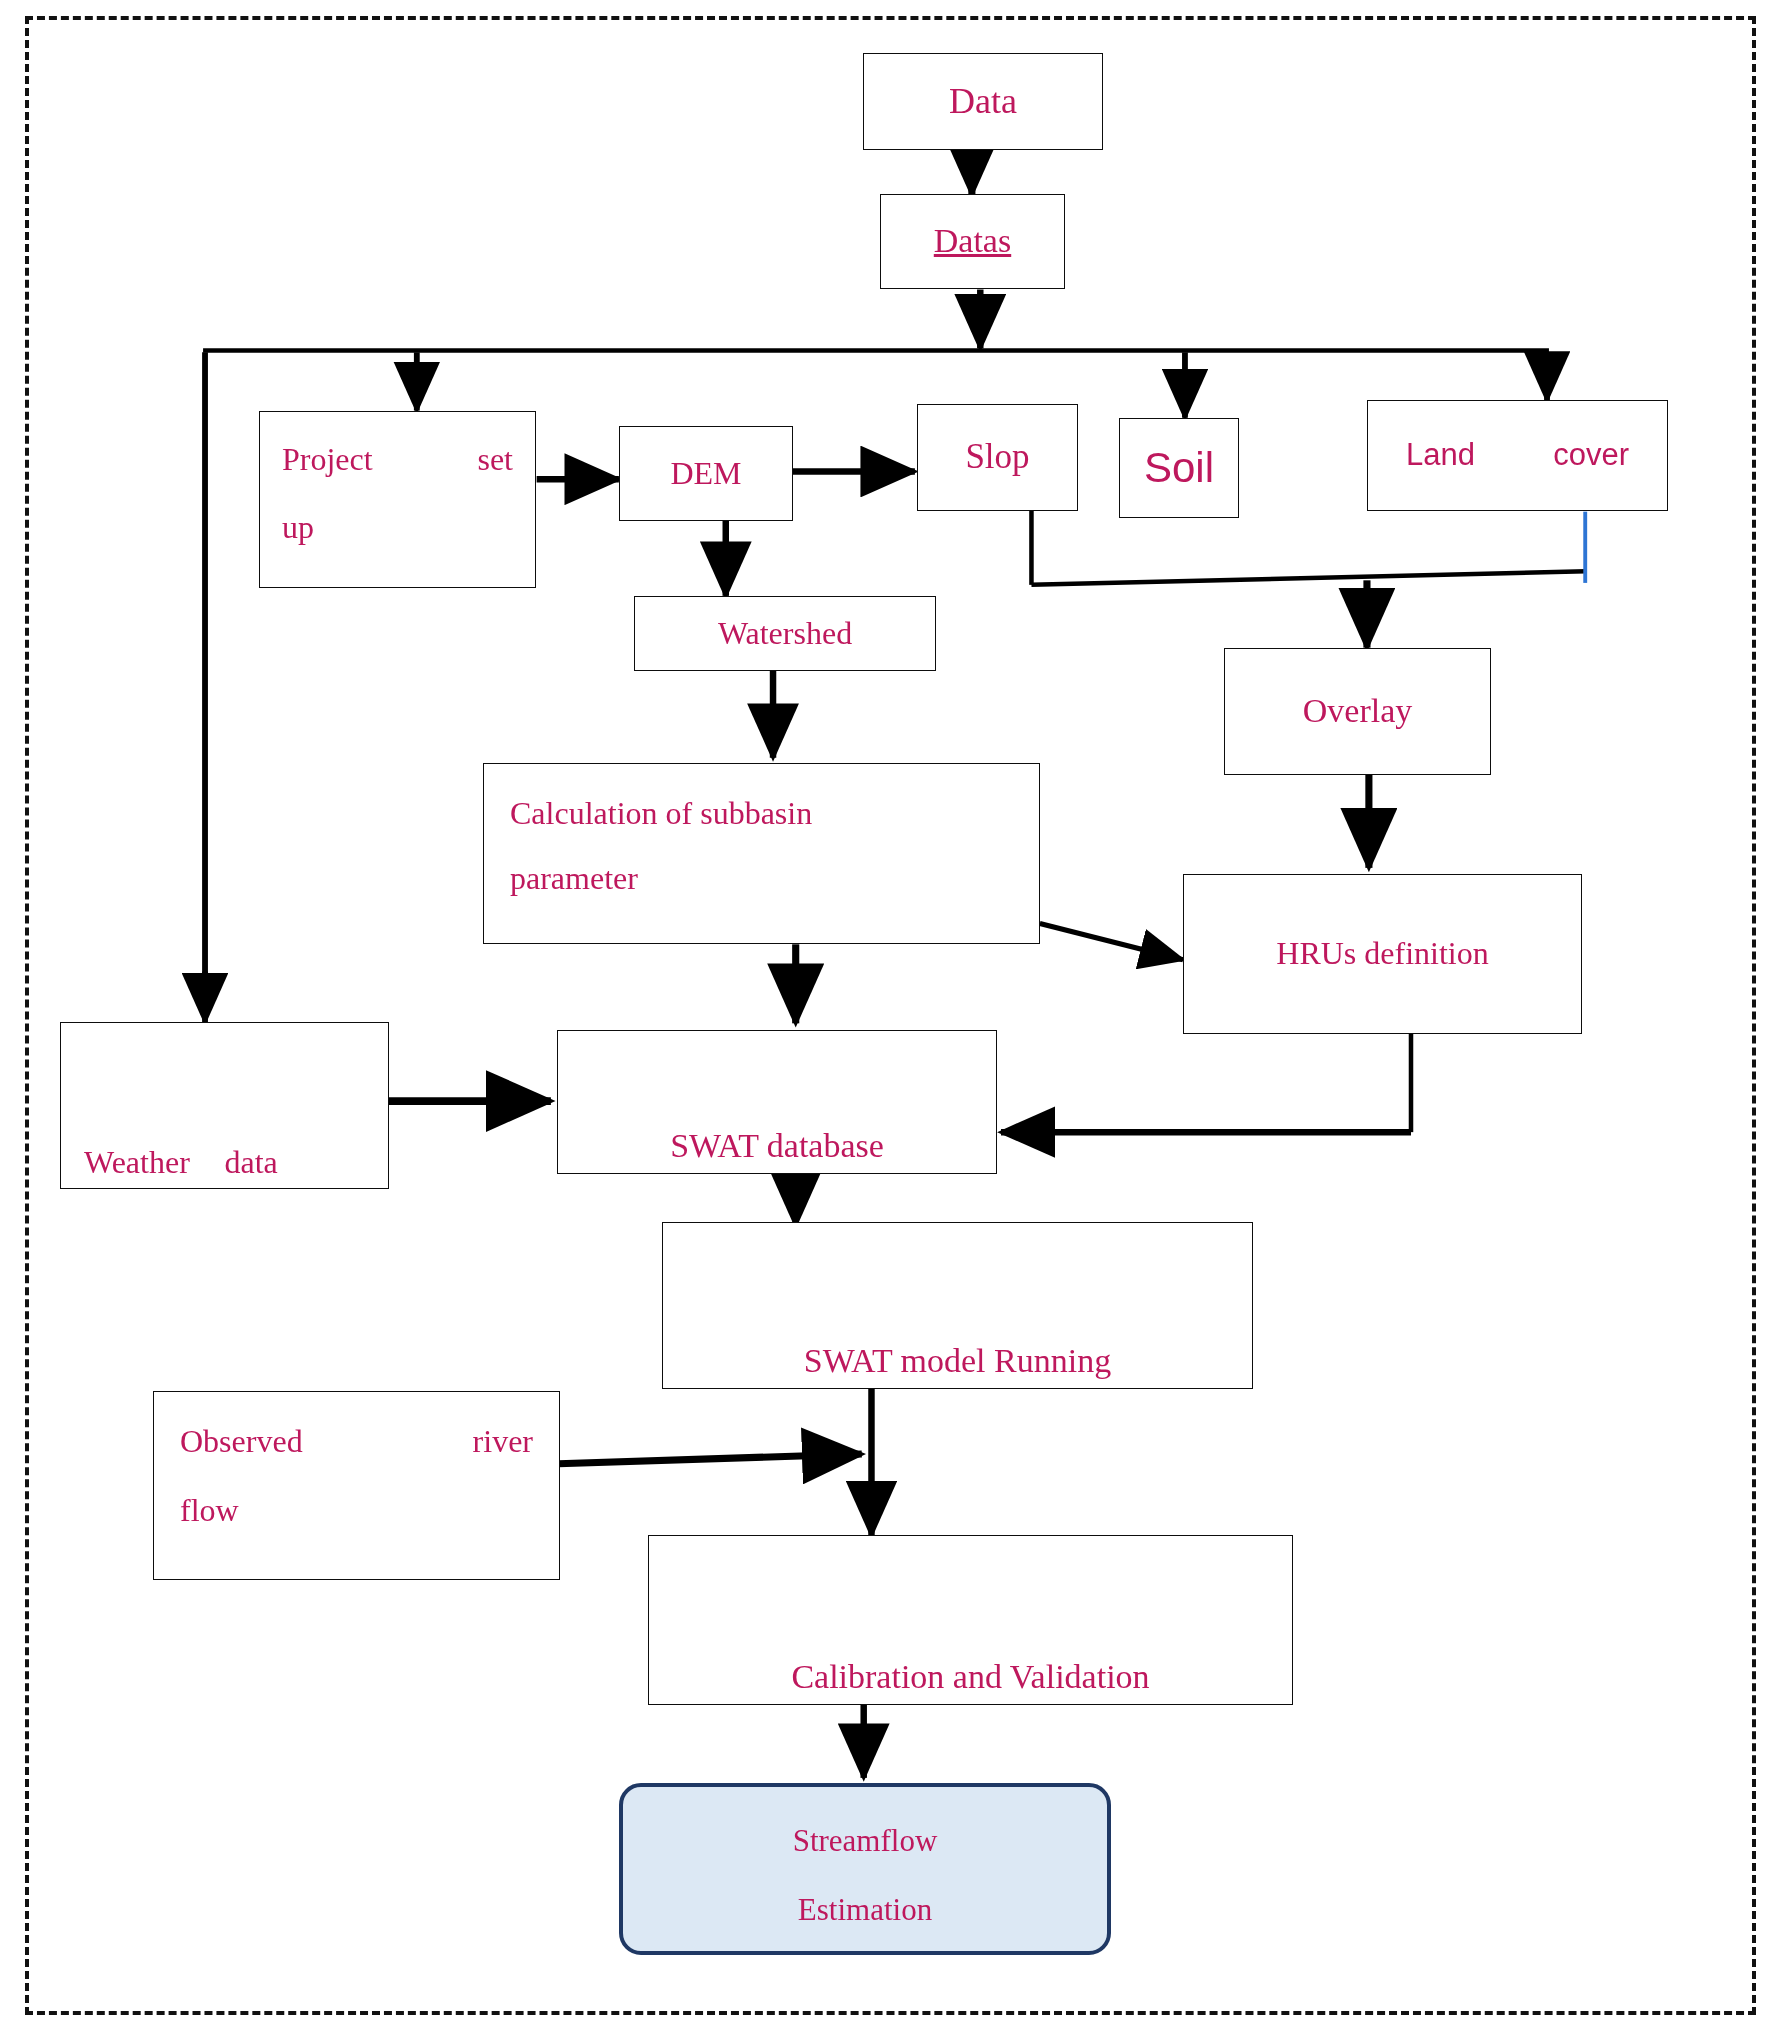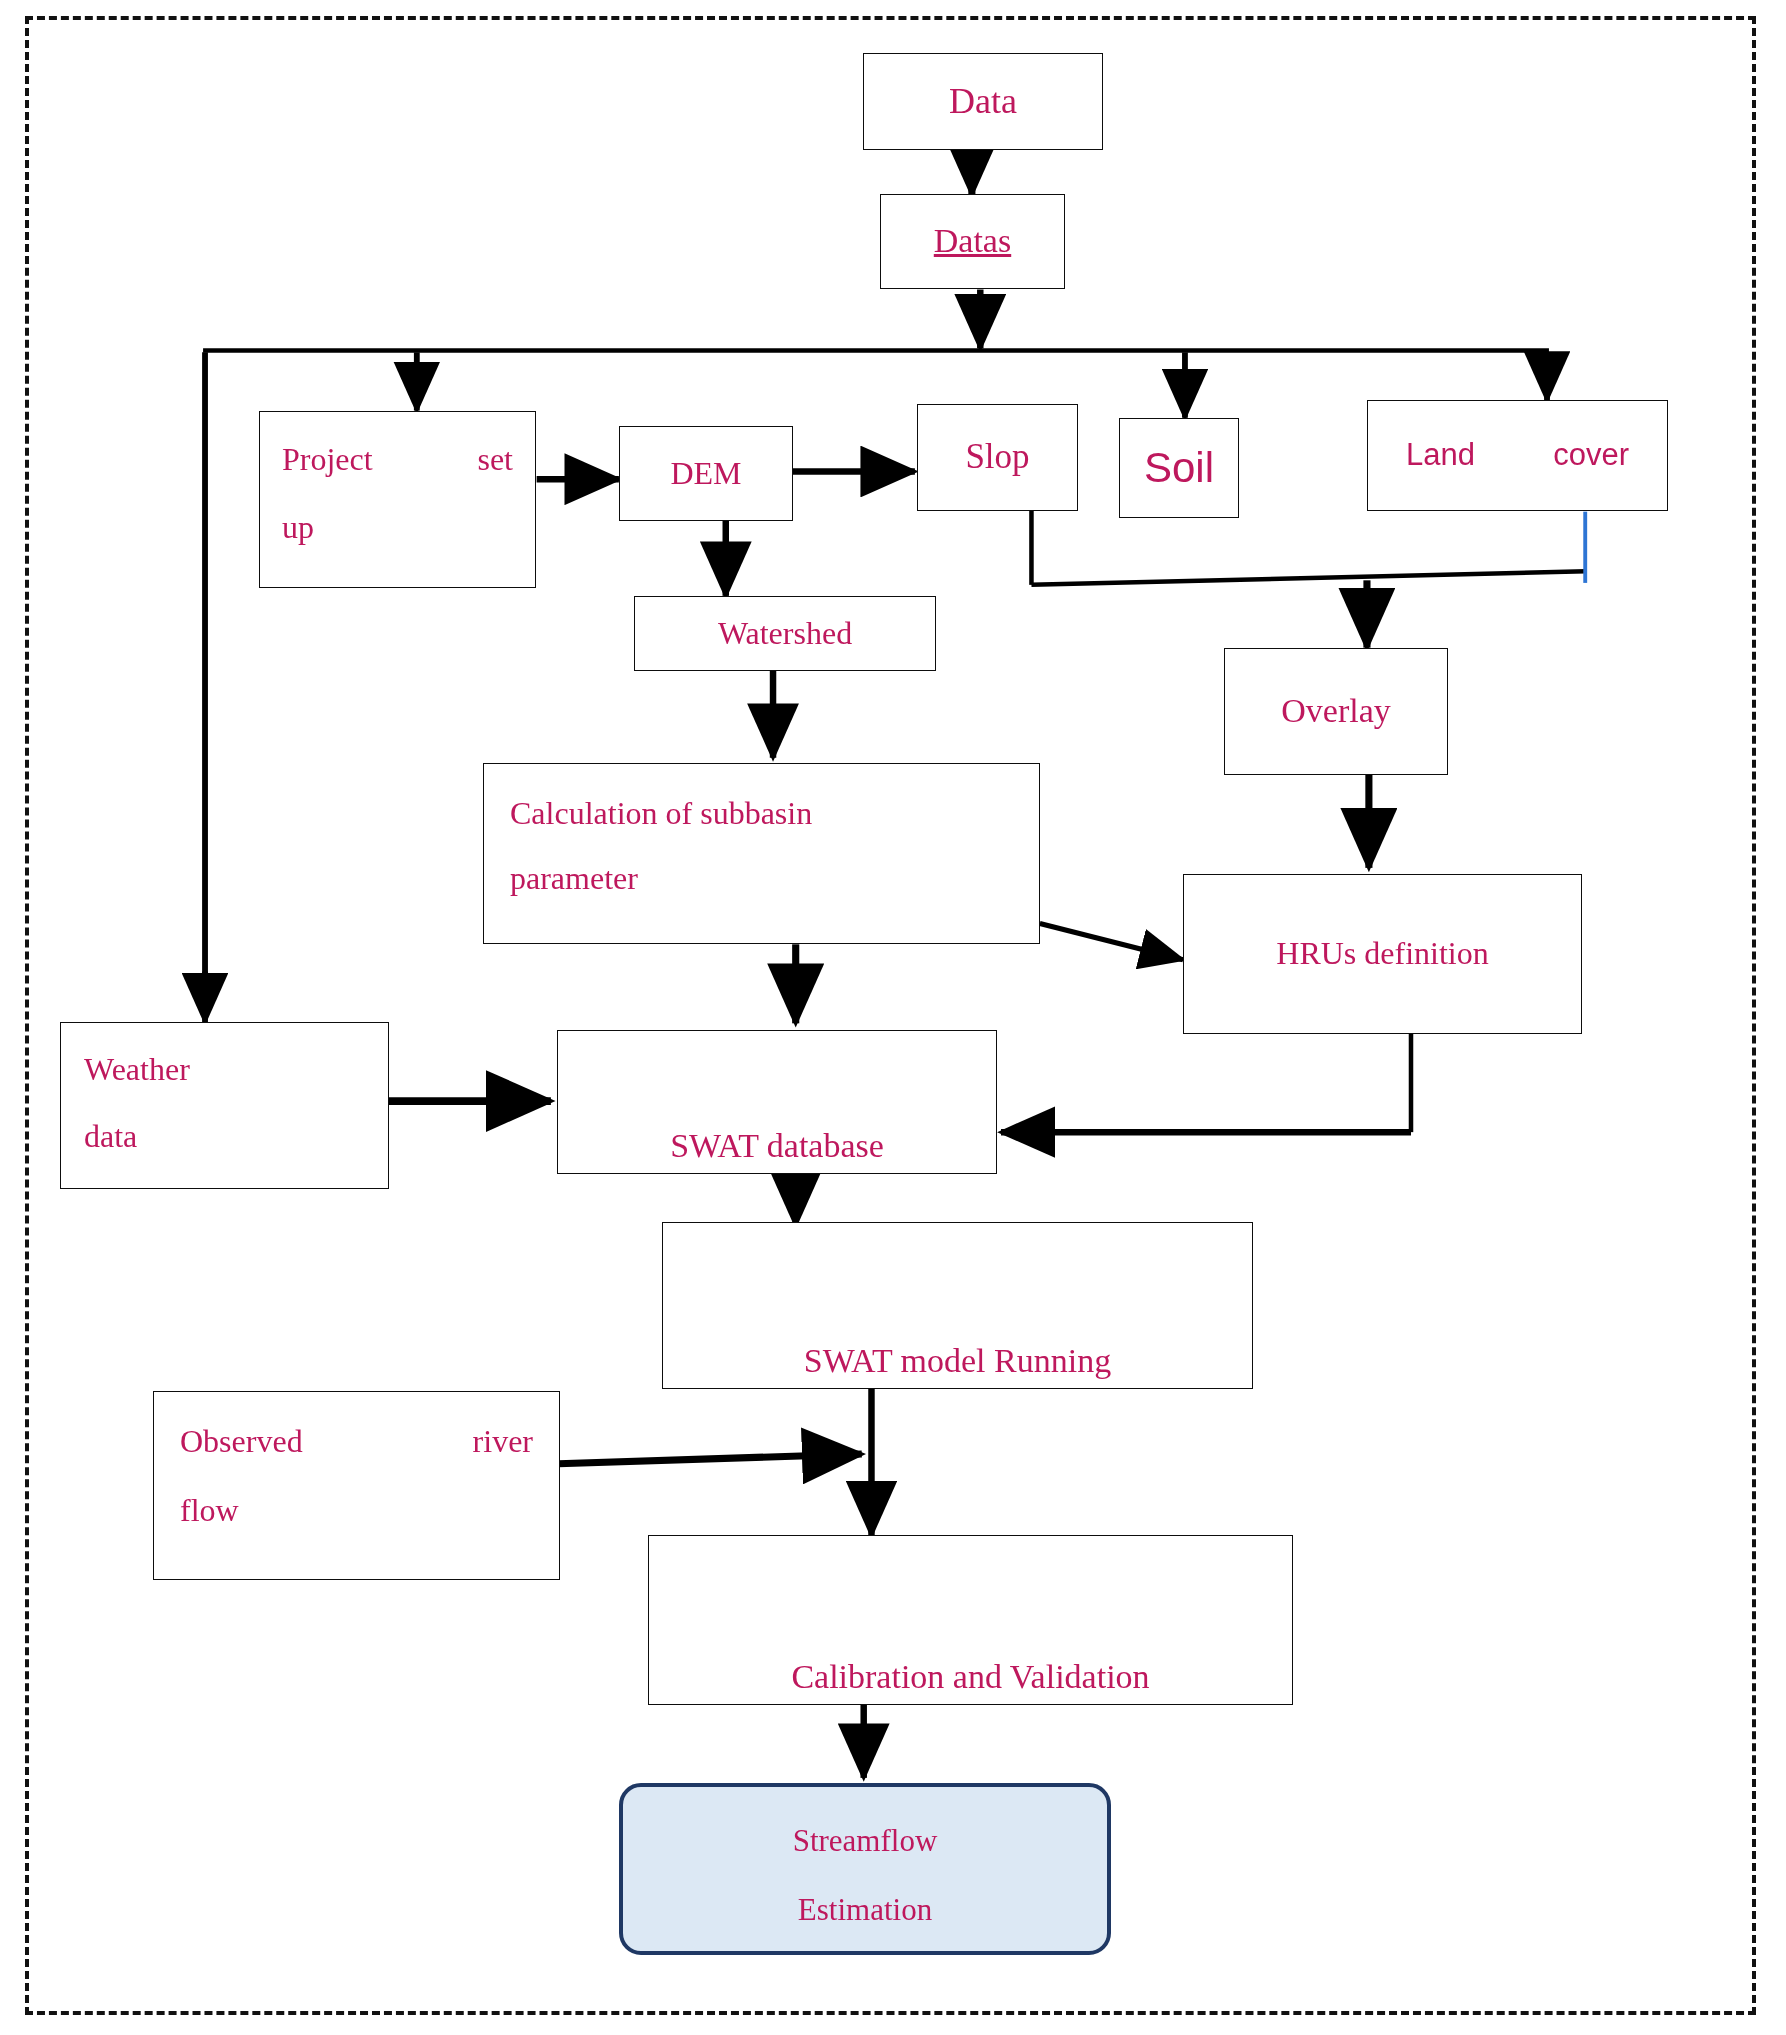--- a/index.html
+++ b/index.html
@@ -138,34 +138,34 @@
     <span class="just">
       <span>Land</span>
       <span>cover</span>
     </span>
   </div>
 
   <div class="node c-mid" style="left:634px;top:596px;width:302px;height:75px;font-size:32px;">
     <span class="lbl">Watershed</span>
   </div>
 
-  <div class="node c-mid" style="left:1224px;top:648px;width:224px;height:127px;font-size:34px;">
+  <div class="node c-mid" style="left:1224px;top:648px;width:267px;height:127px;font-size:34px;">
     <span class="lbl">Overlay</span>
   </div>
 
   <div class="node c-top" style="left:483px;top:763px;width:557px;height:181px;font-size:32px;padding:24.6px 26px 0 26px;flex-direction:column;">
     <span class="lbl">Calculation of subbasin</span>
     <span class="lbl" style="margin-top:15.5px;">parameter</span>
   </div>
 
   <div class="node c-mid" style="left:1183px;top:874px;width:399px;height:160px;font-size:32px;">
     <span class="lbl">HRUs definition</span>
   </div>
 
-  <div class="node c-top" style="left:60px;top:1022px;width:329px;height:167px;font-size:32px;padding:22px 23px 0 23px;flex-direction:column;">
+  <div class="node c-top" style="left:60px;top:1022px;width:329px;height:167px;font-size:32px;padding:22px 23px 0 23px;flex-direction:row;">
     <span class="lbl">Weather</span>
     <span class="lbl" style="margin-top:17px;">data</span>
   </div>
 
   <div class="node c-top" style="left:557px;top:1030px;width:440px;height:144px;font-size:34px;padding:22px 0 0 0;justify-content:center;">
     <span class="lbl" style="text-align:center;">SWAT database</span>
   </div>
 
   <div class="node c-top" style="left:662px;top:1222px;width:591px;height:167px;font-size:34px;padding:30px 0 0 0;justify-content:center;">
     <span class="lbl" style="text-align:center;">SWAT model Running</span>

